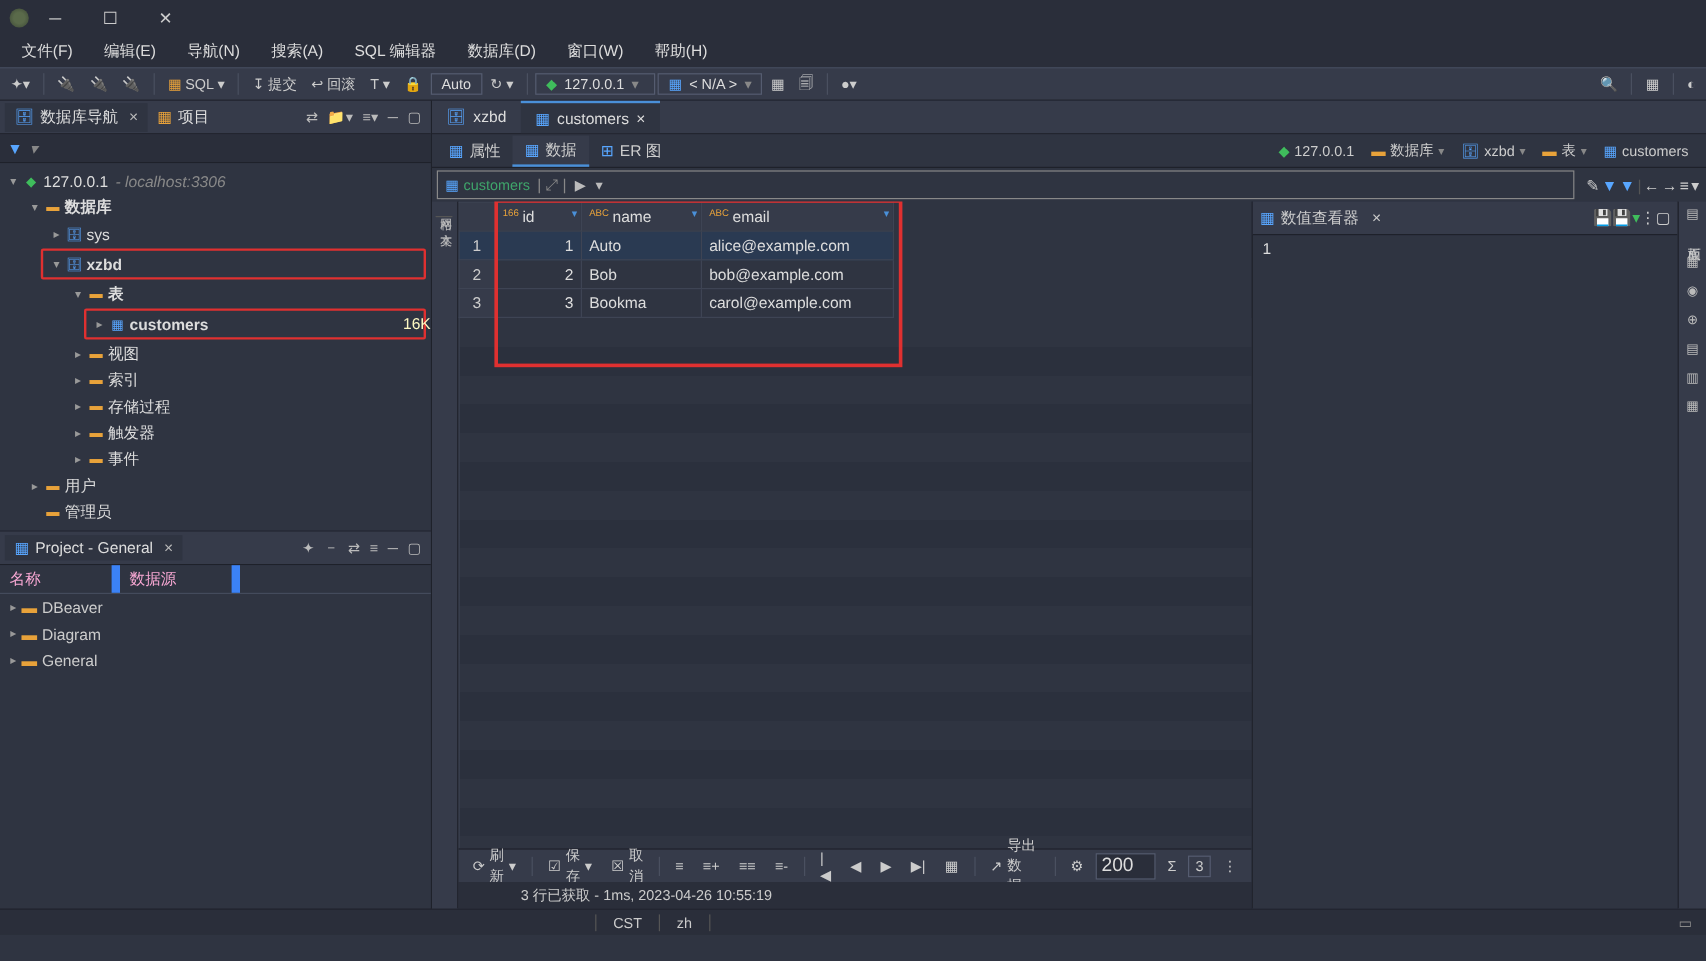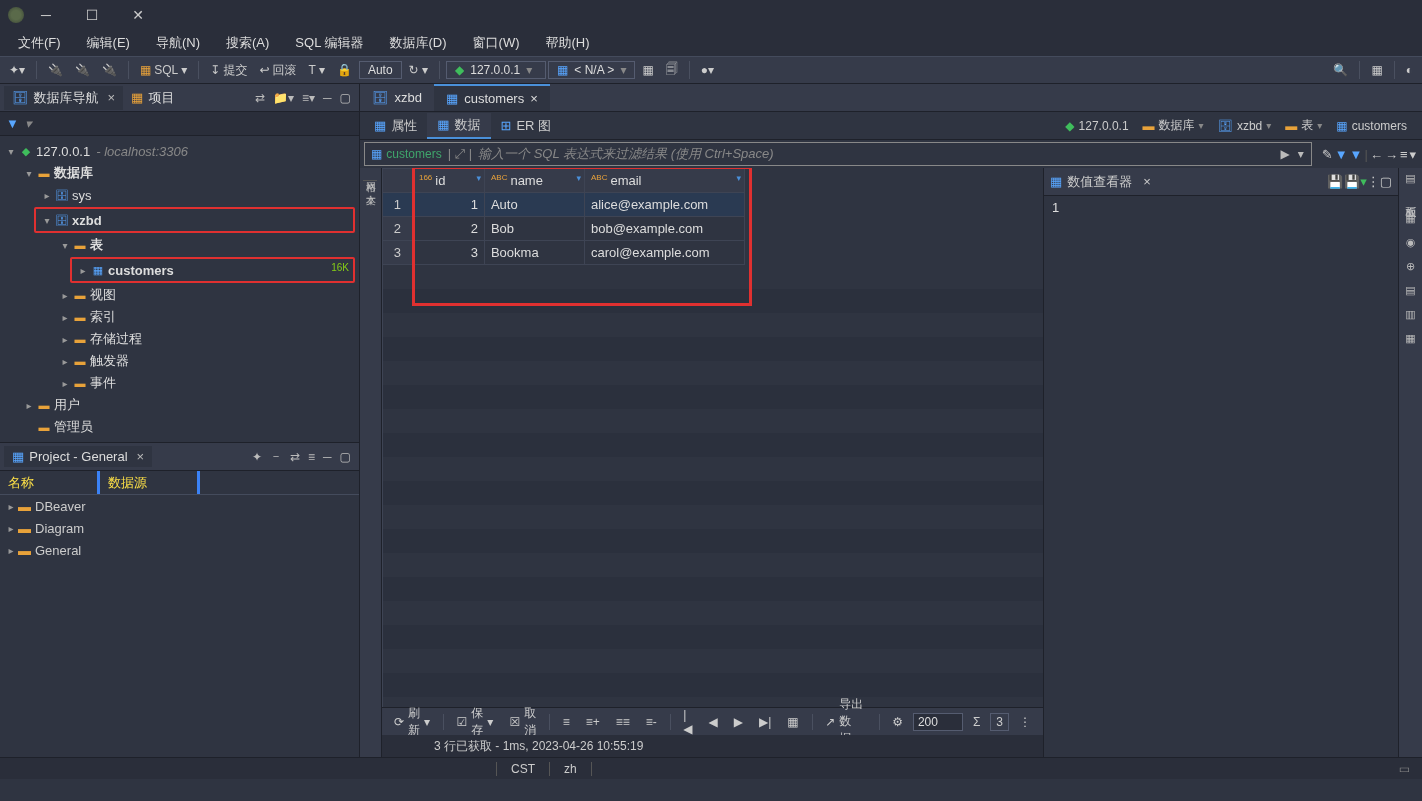--- a/index.html
+++ b/index.html
@@ -32,21 +32,21 @@
 .trow .ic { width:16px; height:14px; display:inline-flex; align-items:center; justify-content:center; font-size:11px; }
 .trow .lbl { color:#ddd; margin-left:2px; }
 .trow.b .lbl { font-weight:bold; }
 .hl { border:2px solid #e03030; border-radius:2px; }
 .folder { color:#e8a23a; }
 .dbico { color:#58a6ff; }
 .tblico { color:#58a6ff; }
 .project { flex:1; display:flex; flex-direction:column; }
 .ptable { flex:1; background:#2f3441; }
 .phdr { display:flex; height:24px; border-bottom:1px solid #444b5c; }
-.phdr .pcol { padding:3px 8px; border-right:3px solid #3b82f6; color:#fde047; }
+.phdr .pcol { padding:3px 8px; border-right:7px solid #3b82f6; color:#f9a8d4; }
 .prow { display:flex; align-items:center; height:22px; padding-left:4px; }
 .right { flex:1; display:flex; background:#2f3441; }
 .main { flex:1; display:flex; flex-direction:column; }
 .edtabs { height:28px; background:#363b4a; display:flex; align-items:center; border-bottom:1px solid #1e212a; }
 .edtab { padding:4px 12px; display:flex; align-items:center; gap:6px; color:#ddd; cursor:pointer; height:100%; }
 .edtab.active { background:#2f3441; border-top:2px solid #4a90d9; }
 .subtabs { height:28px; background:#2f3441; display:flex; align-items:center; padding:0 4px; border-bottom:1px solid #1e212a; }
 .subtab { padding:3px 10px; display:flex; align-items:center; gap:5px; color:#ccc; cursor:pointer; }
 .subtab.active { background:#363b4a; border-bottom:2px solid #4a90d9; }
 .crumb { margin-left:auto; display:flex; align-items:center; gap:4px; padding-right:6px; font-size:12px; }
@@ -74,21 +74,21 @@
 .emptyrows { flex:1; background:repeating-linear-gradient(#2f3441 0 24px,#2b303d 24px 48px); border-left:1px solid #3e4454;}
 .sidepanel { width:355px; border-left:1px solid #1e212a; display:flex; flex-direction:column; background:#2f3441;}
 .sidepanel .sphdr { height:28px; background:#363b4a; display:flex; align-items:center; padding:0 6px; border-bottom:1px solid #1e212a;}
 .sidepanel .sphdr .sptab { display:flex; align-items:center; gap:5px; flex:1;}
 .sidepanel .spbody { flex:1; padding:4px 8px; color:#ddd;}
 .rightvert { width:24px; background:#363b4a; border-left:1px solid #1e212a; display:flex; flex-direction:column; align-items:center; padding-top:4px; gap:6px;}
 .rightvert .vbtn { width:18px; height:18px; font-size:11px; color:#bbb; cursor:pointer; text-align:center;}
 .bottombar { height:28px; background:#363b4a; border-top:1px solid #1e212a; display:flex; align-items:center; padding:0 6px; gap:4px; font-size:12px; }
 .bottombar .bbtn { display:flex; align-items:center; gap:4px; padding:2px 6px; color:#ccc; cursor:pointer;}
 .bottombar .bsep { width:1px; height:16px; background:#4a5060; margin:0 3px;}
-.bottombar input { width:50px; background:#2a2e3a; border:1px solid #555c70; color:#ddd; padding:1px 4px; font-size:12px;}
+.bottombar input { width:50px; background:#2a2e3a; border:1px solid #555c70; color:#ddd; padding:1px 4px; font-size:16px;}
 .bottombar .rowcount { border:1px solid #555c70; padding:1px 5px;}
 .status { height:22px; background:#2a2e3a; display:flex; align-items:center; padding:0 12px; color:#ccc; font-size:12px;}
 .status2 { height:22px; background:#2a2e3a; display:flex; align-items:center; padding:0 12px; color:#ccc; font-size:12px; border-top:1px solid #1e212a;}
 .status2 .sep { width:1px; height:14px; background:#555; margin:0 14px;}
 .orange { color:#e8a23a; }
 .blue { color:#58a6ff; }
 .green { color:#3fbd5c; }
 </style>
 </head>
 <body>
@@ -208,21 +208,21 @@
             <span class="ic folder">▬</span>
           <span class="lbl">表</span>
         </div>
         <div class="hl" style="margin:1px 4px 1px 70px; display:flex;">
           <div class="trow b" style="padding-left:4px; flex:1">
             <span class="ar">▸</span>
               <span class="ic tblico">▦</span>
             <span class="lbl">customers</span>
           </div>
         </div>
-        <div style="position:relative; top:-22px; float:right; margin-right:10px; color:#84cc16; font-size:10px">16K</div>
+        <div style="position:relative; top:-22px; float:right; color:#fef9c3; font-size:13px">16K</div>
         <div class="trow" style="padding-left:58px">
           <span class="ar">▸</span>
             <span class="ic folder">▬</span>
           <span class="lbl">视图</span>
         </div>
         <div class="trow" style="padding-left:58px">
           <span class="ar">▸</span>
             <span class="ic folder">▬</span>
           <span class="lbl">索引</span>
         </div>
@@ -345,21 +345,20 @@
             </span>
         </div>
       </div>
       <div style="display:flex">
         <div class="sqlrow" style="flex:1">
           <span class="sqtbl">
               <span class="blue">▦</span>
               <span>customers</span>
             </span>
           <span style="color:#888">| ⤢ |</span>
-          <span class="sqph">输入一个 SQL 表达式来过滤结果 (使用 Ctrl+Space)</span>
           <div class="sqbtns">
             <span>▶</span>
             <span>▾</span>
           </div>
         </div>
         <div style="display:flex;align-items:center;gap:2px;padding:0 6px">
           <span class="ticonbtn">✎</span>
           <span class="ticonbtn blue">▼</span>
           <span class="ticonbtn blue">▼</span>
           <span style="color:#555">|</span>

